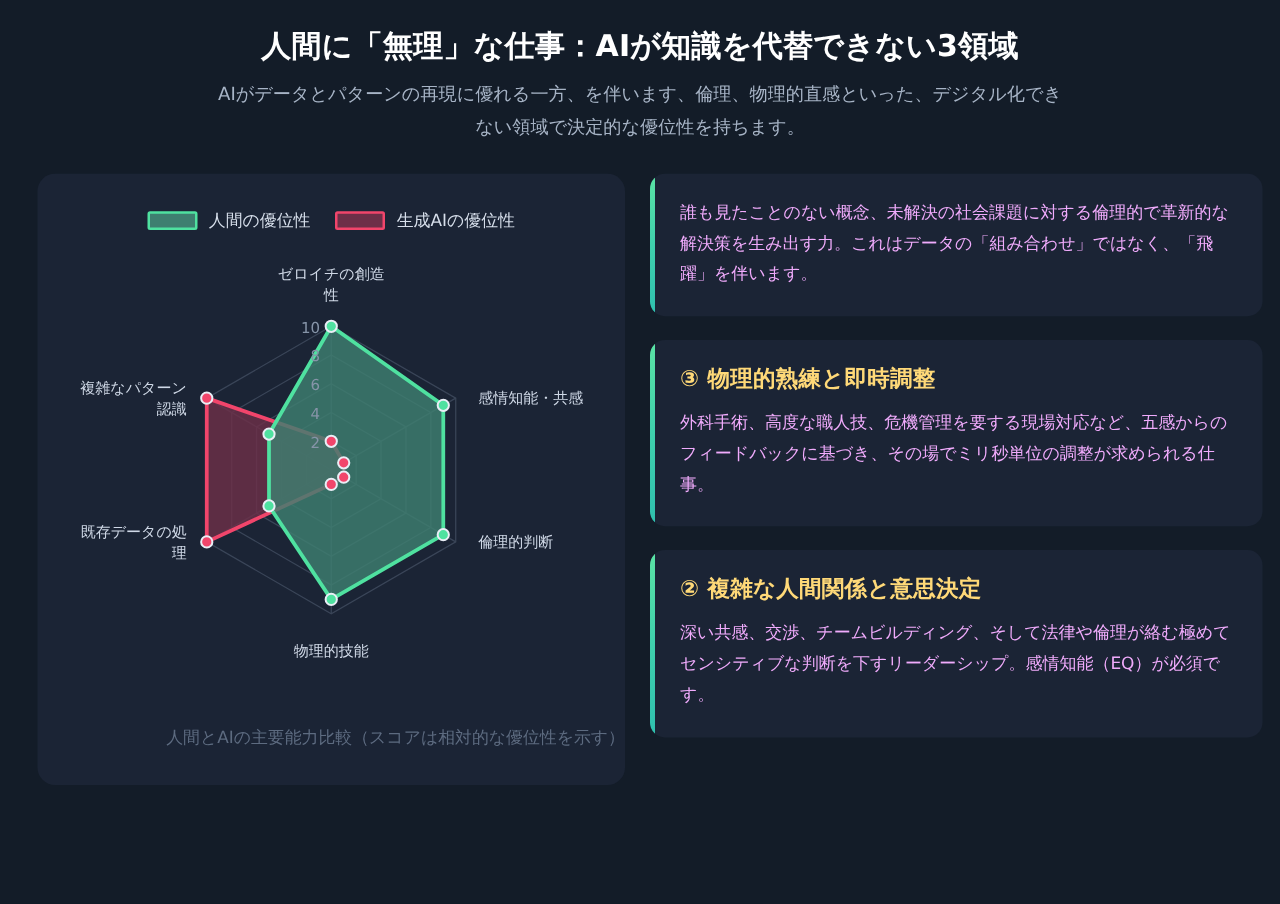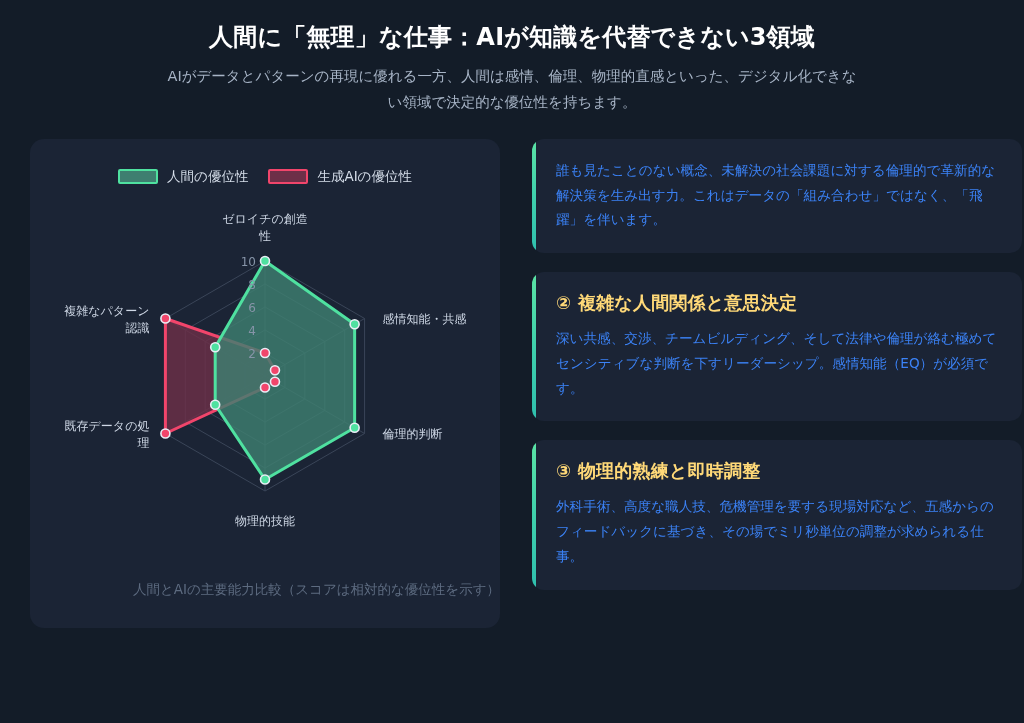--- a/index.html
+++ b/index.html
@@ -42,21 +42,21 @@
     max-width: 690px;
     font-size: 14.5px;
     line-height: 1.75;
     color: #a7b4c6;
     font-weight: 400;
   }
 
   
   .body-wrap {
     display: flex;
-    gap: 32px;
+    gap: 20px;
     padding: 24px 22px 0 30px;
     align-items: flex-start;
   }
 
   
   .chart-panel {
     position: relative;
     width: 470px;
     height: 489px;
     background: #1b2435;
@@ -153,21 +153,21 @@
     font-size: 18px;
     font-weight: 700;
     color: #ffd978;
     margin-bottom: 11px;
     letter-spacing: 0.2px;
   }
 
   .card-body {
     font-size: 13.6px;
     line-height: 1.82;
-    color: #3b82f6;
+    color: #f0abfc;
   }
 
   
   .axis-label {
     font-size: 12px;
     fill: #cfd8e6;
     font-family: "DejaVu Sans", "Liberation Sans", sans-serif;
   }
 
   .tick-label {
@@ -176,21 +176,21 @@
     font-family: "DejaVu Sans", "Liberation Sans", sans-serif;
   }
 </style>
 </head>
 <body>
 
 <div class="page">
 
   <div class="header">
     <h1 class="main-title">人間に「無理」な仕事：AIが知識を代替できない3領域</h1>
-    <p class="subtitle">AIがデータとパターンの再現に優れる一方、人間は感情、倫理、物理的直感といった、デジタル化できない領域で決定的な優位性を持ちます。</p>
+    <p class="subtitle">AIがデータとパターンの再現に優れる一方、を伴います、倫理、物理的直感といった、デジタル化できない領域で決定的な優位性を持ちます。</p>
   </div>
 
   <div class="body-wrap">
 
     <div class="chart-panel">
 
       <div class="legend">
         <div class="legend-item">
           <span class="legend-swatch human"></span>
           <span class="legend-label">人間の優位性</span>
@@ -250,25 +250,25 @@
 
     <div class="cards">
 
       <div class="card">
         <span class="card-accent"></span>
         <div class="card-body">誰も見たことのない概念、未解決の社会課題に対する倫理的で革新的な解決策を生み出す力。これはデータの「組み合わせ」ではなく、「飛躍」を伴います。</div>
       </div>
 
       <div class="card">
         <span class="card-accent"></span>
+        <div class="card-title">③ 物理的熟練と即時調整</div>
+        <div class="card-body">外科手術、高度な職人技、危機管理を要する現場対応など、五感からのフィードバックに基づき、その場でミリ秒単位の調整が求められる仕事。</div>
+      </div>
+
+      <div class="card">
+        <span class="card-accent"></span>
         <div class="card-title">② 複雑な人間関係と意思決定</div>
         <div class="card-body">深い共感、交渉、チームビルディング、そして法律や倫理が絡む極めてセンシティブな判断を下すリーダーシップ。感情知能（EQ）が必須です。</div>
-      </div>
-
-      <div class="card">
-        <span class="card-accent"></span>
-        <div class="card-title">③ 物理的熟練と即時調整</div>
-        <div class="card-body">外科手術、高度な職人技、危機管理を要する現場対応など、五感からのフィードバックに基づき、その場でミリ秒単位の調整が求められる仕事。</div>
       </div>
 
     </div>
   </div>
 </div>
 
 </body></html>

